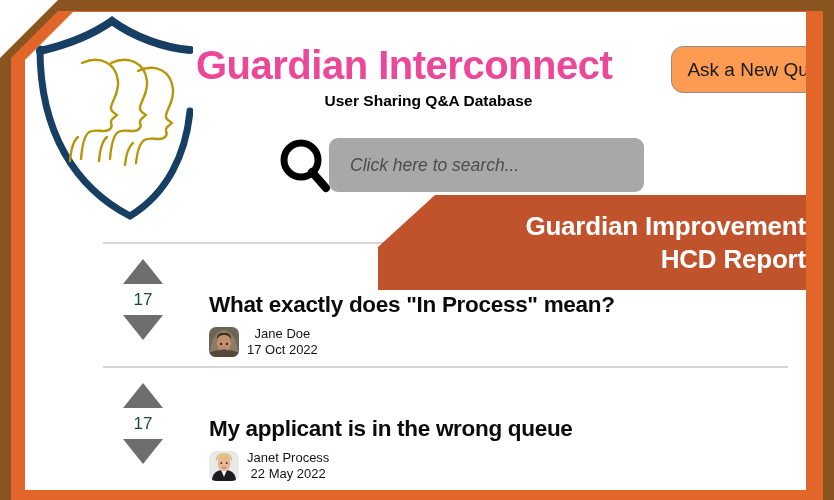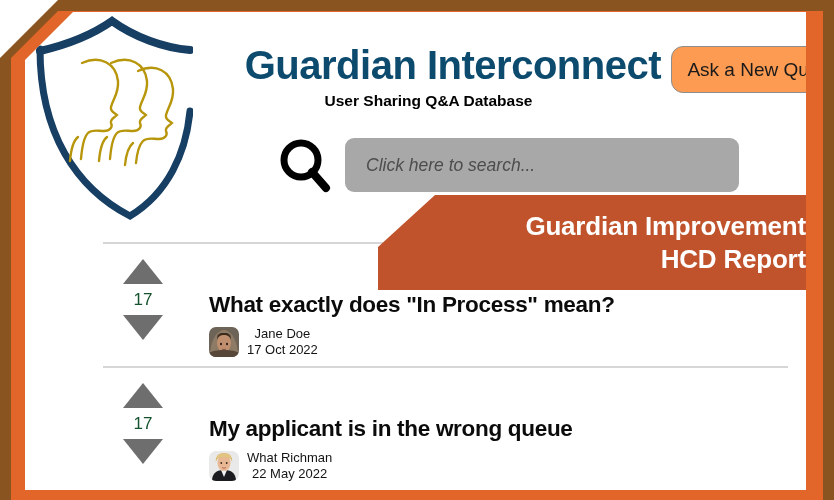--- a/index.html
+++ b/index.html
@@ -48,24 +48,24 @@
     left: -7px; top: 3px;
     width: 175px;
     height: 210px;
   }
 
   
   #title {
     position: absolute;
     left: 171px; top: 31px;
     width: 465px;
-    text-align: right;
+    text-align: left;
     font-size: 40px;
     font-weight: bold;
-    color: #0c4a6e;
+    color: #ec4899;
     letter-spacing: -0.5px;
     white-space: nowrap;
   }
   #subtitle {
     position: absolute;
     left: 171px; top: 80px;
     width: 465px;
     text-align: center;
     font-size: 15.5px;
     font-weight: bold;
@@ -94,22 +94,22 @@
 
   
   #search-icon {
     position: absolute;
     left: 250px; top: 122px;
     width: 60px; height: 62px;
     cursor: pointer;
   }
   #search-input {
     position: absolute;
-    left: 320px; top: 126px;
-    width: 394px;
+    left: 304px; top: 126px;
+    width: 315px;
     height: 54px;
     background: #a8a8a8;
     border: none;
     border-radius: 9px;
     box-sizing: border-box;
     padding: 16px 21px;
     font-family: "Liberation Sans", sans-serif;
     font-size: 17.5px;
     font-style: italic;
     color: #4d4d4d;
@@ -301,21 +301,21 @@
             <path d="M12 19 L15 26 L18 19 Z" fill="#f2f2f2"></path>
             <ellipse cx="15" cy="12" rx="6.5" ry="8" fill="#e8b894"></ellipse>
             <path d="M7 12 C6 4 24 4 23 12 C24 6 21 2 15 2 C9 2 6 6 7 12 Z" fill="#d8b46a"></path>
             <path d="M7.5 9 C7 5 23 5 22.5 9 C23 4 20 2.5 15 2.5 C10 2.5 7 4 7.5 9 Z" fill="#e3c583"></path>
             <ellipse cx="12.3" cy="12" rx="0.9" ry="1.1" fill="#3a2a1c"></ellipse>
             <ellipse cx="17.7" cy="12" rx="0.9" ry="1.1" fill="#3a2a1c"></ellipse>
             <path d="M13 16.5 Q15 18 17 16.5" fill="none" stroke="#a8634f" stroke-width="0.9"></path>
           </svg>
         </div>
         <div class="meta-text">
-          <div>What Richman</div>
+          <div>Janet Process</div>
           <div>22 May 2022</div>
         </div>
       </div>
     </div>
 
   </div>
 
   <div id="banner">
     <div class="banner-line">Guardian Improvement</div>
     <div class="banner-line">HCD Report</div>

